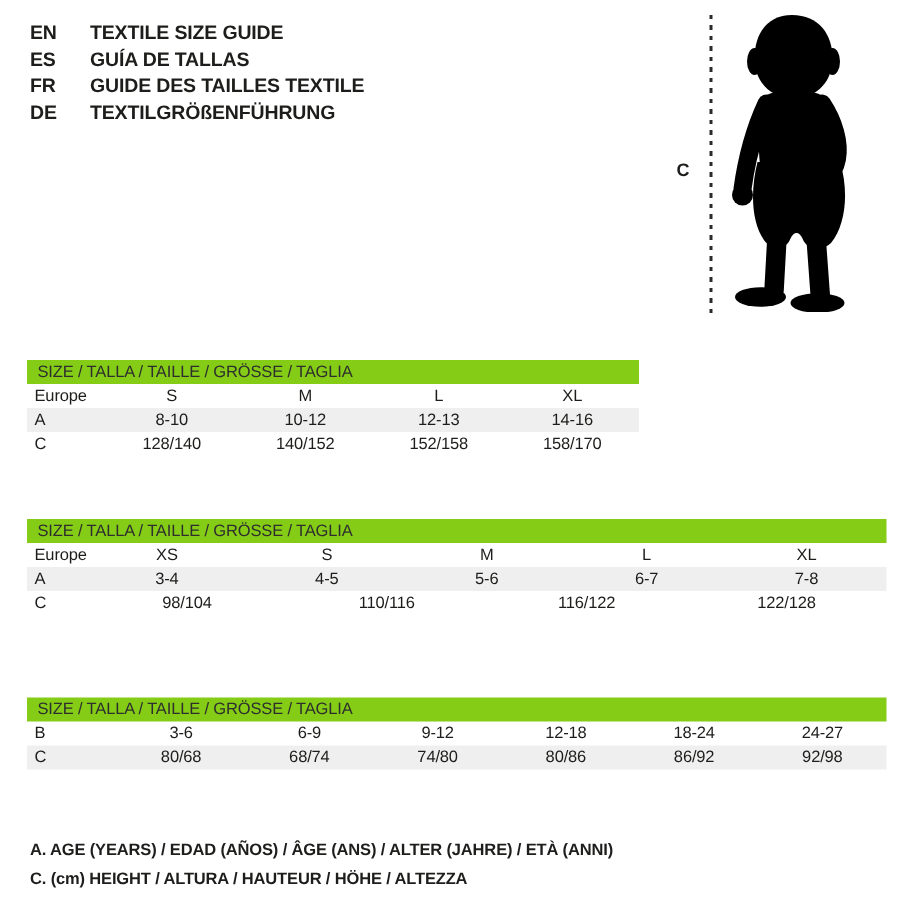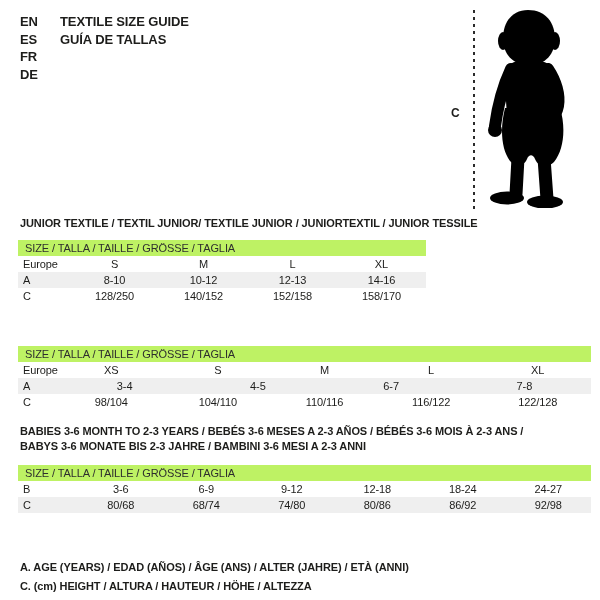--- a/index.html
+++ b/index.html
@@ -17,21 +17,21 @@
     position:absolute;left:473px;top:10px;width:2px;height:200px;
     background:repeating-linear-gradient(to bottom,#2b2b2b 0 3px,transparent 3px 7px);
   }
   .measure-c{position:absolute;left:451px;top:106px;font-weight:bold;font-size:12px;}
   .baby{position:absolute;left:482px;top:8px;}
   
   .sec-title{position:absolute;left:20px;font-weight:bold;font-size:11px;line-height:15px;white-space:nowrap;}
   
   .size-table{position:absolute;left:18px;}
   .size-bar{
-    height:16px;line-height:16px;background:#bef264;color:#2e2e2e;
+    height:16px;line-height:16px;background:#84cc16;color:#2e2e2e;
     font-size:11px;padding-left:7px;box-sizing:border-box;
   }
   .trow{display:flex;height:16px;line-height:16px;font-size:11px;}
   .trow.shaded{background:#efefef;}
   .tlabel{flex:0 0 auto;padding-left:5px;box-sizing:border-box;text-align:left;}
   .tcell{flex:1 1 0;text-align:center;}
   .t1 .tlabel{width:52px;}
   .t2 .tlabel{width:40px;}
   .t3 .tlabel{width:60px;}
   
@@ -46,23 +46,25 @@
     <div class="lang-row">
       <span class="lang-code">EN</span>
       <span class="lang-label">TEXTILE SIZE GUIDE</span>
     </div>
     <div class="lang-row">
       <span class="lang-code">ES</span>
       <span class="lang-label">GUÍA DE TALLAS</span>
     </div>
     <div class="lang-row">
       <span class="lang-code">FR</span>
+      <span class="lang-label">GUIDE DES TAILLES TEXTILE</span>
     </div>
     <div class="lang-row">
       <span class="lang-code">DE</span>
+      <span class="lang-label">TEXTILGRÖßENFÜHRUNG</span>
     </div>
   </div>
 
   <div class="measure-line"></div>
   <span class="measure-c">C</span>
   <svg class="baby" width="96" height="200" viewBox="0 0 96 200" aria-hidden="true">
     <g fill="#000000" stroke="none">
 
       <path d="M46,2 C64,2 73,15 73,31 C73,45 64,57 47,58 C30,57 21,45 21,31 C21,14 30,2 46,2 Z"></path>
 
@@ -79,77 +81,72 @@
       <path d="M23,100 C18,120 19,141 28,153 C33,159 42,159 45,151 C47,146 51,146 53,151 C56,159 66,160 72,154 C82,142 84,119 78,100 Z"></path>
 
       <path d="M36,150 L34,186" fill="none" stroke="#000" stroke-width="13" stroke-linecap="round"></path>
       <path d="M62,150 L65,191" fill="none" stroke="#000" stroke-width="13" stroke-linecap="round"></path>
 
       <ellipse cx="25" cy="190" rx="17" ry="6.5"></ellipse>
       <ellipse cx="63" cy="194" rx="18" ry="6.5"></ellipse>
     </g>
   </svg>
 
-  <div class="sec-title" style="top:216px">JUNIOR TEXTILE / TEXTIL JUNIOR/ TEXTILE JUNIOR / JUNIORTEXTIL / JUNIOR TESSILE</div>
   <div class="size-table t1" style="top:240px;width:408px">
     <div class="size-bar">SIZE / TALLA / TAILLE / GRÖSSE / TAGLIA</div>
     <div class="trow">
       <span class="tlabel">Europe</span>
       <span class="tcell">S</span>
       <span class="tcell">M</span>
       <span class="tcell">L</span>
       <span class="tcell">XL</span>
     </div>
     <div class="trow shaded">
       <span class="tlabel">A</span>
       <span class="tcell">8-10</span>
       <span class="tcell">10-12</span>
       <span class="tcell">12-13</span>
       <span class="tcell">14-16</span>
     </div>
     <div class="trow">
       <span class="tlabel">C</span>
-      <span class="tcell">128/250</span>
+      <span class="tcell">128/140</span>
       <span class="tcell">140/152</span>
       <span class="tcell">152/158</span>
       <span class="tcell">158/170</span>
     </div>
   </div>
 
   <div class="size-table t2" style="top:346px;width:573px">
     <div class="size-bar">SIZE / TALLA / TAILLE / GRÖSSE / TAGLIA</div>
     <div class="trow">
       <span class="tlabel">Europe</span>
       <span class="tcell">XS</span>
       <span class="tcell">S</span>
       <span class="tcell">M</span>
       <span class="tcell">L</span>
       <span class="tcell">XL</span>
     </div>
     <div class="trow shaded">
       <span class="tlabel">A</span>
       <span class="tcell">3-4</span>
       <span class="tcell">4-5</span>
+      <span class="tcell">5-6</span>
       <span class="tcell">6-7</span>
       <span class="tcell">7-8</span>
     </div>
     <div class="trow">
       <span class="tlabel">C</span>
       <span class="tcell">98/104</span>
-      <span class="tcell">104/110</span>
       <span class="tcell">110/116</span>
       <span class="tcell">116/122</span>
       <span class="tcell">122/128</span>
     </div>
   </div>
 
-  <div class="sec-title" style="top:424px">
-    <div>BABIES 3-6 MONTH TO 2-3 YEARS / BEBÉS 3-6 MESES A 2-3 AÑOS / BÉBÉS 3-6 MOIS À 2-3 ANS /</div>
-    <div>BABYS 3-6 MONATE BIS 2-3 JAHRE / BAMBINI 3-6 MESI A 2-3 ANNI</div>
-  </div>
   <div class="size-table t3" style="top:465px;width:573px">
     <div class="size-bar">SIZE / TALLA / TAILLE / GRÖSSE / TAGLIA</div>
     <div class="trow">
       <span class="tlabel">B</span>
       <span class="tcell">3-6</span>
       <span class="tcell">6-9</span>
       <span class="tcell">9-12</span>
       <span class="tcell">12-18</span>
       <span class="tcell">18-24</span>
       <span class="tcell">24-27</span>

